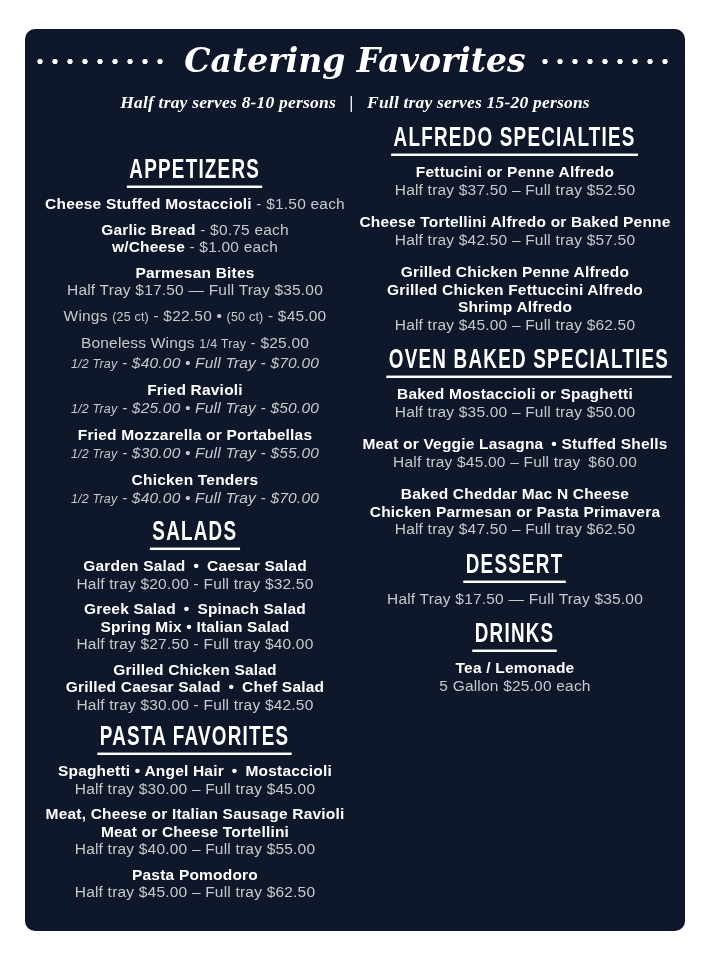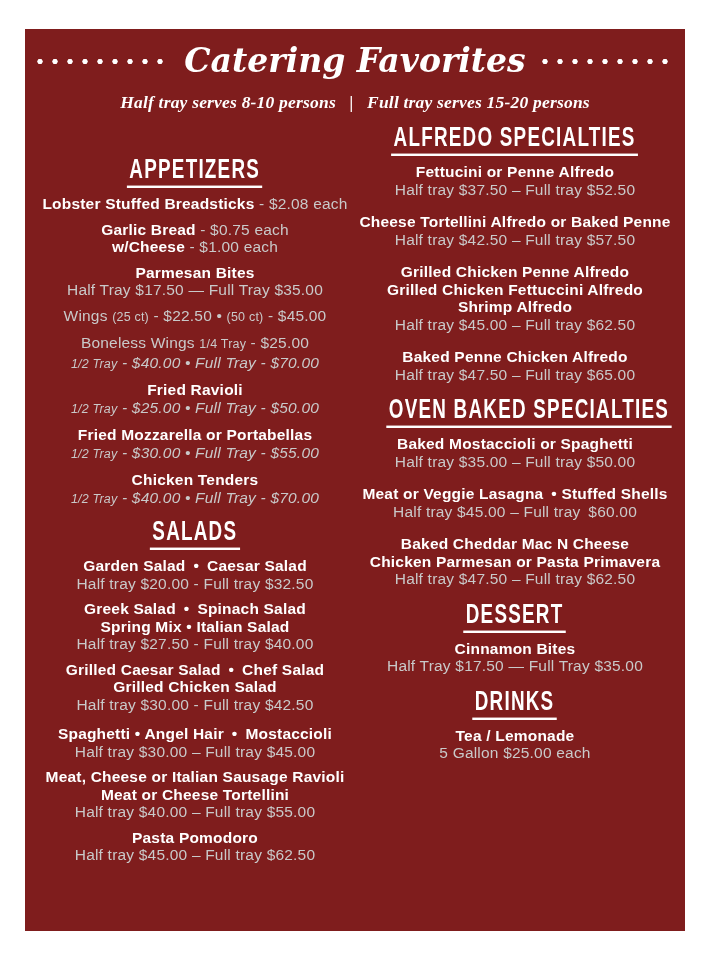--- a/index.html
+++ b/index.html
@@ -47,33 +47,33 @@
   .line{font-size:15.5px;line-height:17.5px;white-space:nowrap;letter-spacing:.2px;}
   .run-name{color:#ffffff;font-weight:bold;}
   .run-price{color:#c9c9c9;font-weight:normal;}
   .run-price-italic{color:#c9c9c9;font-style:italic;text-align:center;}
   .run-small{color:#c9c9c9;font-size:12.5px;}
   .run-small-italic{color:#c9c9c9;font-size:12.5px;font-style:italic;}
 </style>
 </head>
 <body style="background: rgb(255, 255, 255);">
 
-<div class="menu-card" style="background: #7f1d1d;">
+<div class="menu-card" style="background: #0f172a; border-radius: 10px;">
   <div class="title-row">
     <div class="dots"></div>
     <div class="page-title">Catering Favorites</div>
     <div class="dots"></div>
   </div>
   <div class="tagline">Half tray serves 8-10 persons  |  Full tray serves 15-20 persons</div>
   <div class="cols">
     <div class="col col-left">
         <section class="section">
           <h2><span class="heading">APPETIZERS</span></h2>
           <div class="group">
-            <div class="line"><span class="run run-name">Lobster Stuffed Breadsticks</span><span class="run run-price"> - $2.08 each</span></div>
+            <div class="line"><span class="run run-name">Cheese Stuffed Mostaccioli</span><span class="run run-price"> - $1.50 each</span></div>
           </div>
           <div class="group">
             <div class="line"><span class="run run-name">Garlic Bread</span><span class="run run-price"> - $0.75 each</span></div>
             <div class="line"><span class="run run-name">w/Cheese</span><span class="run run-price"> - $1.00 each</span></div>
           </div>
           <div class="group">
             <div class="line"><span class="run run-name">Parmesan Bites</span></div>
             <div class="line"><span class="run run-price">Half Tray $17.50 — Full Tray $35.00</span></div>
           </div>
           <div class="group">
@@ -101,26 +101,27 @@
           <div class="group">
             <div class="line"><span class="run run-name">Garden Salad • Caesar Salad</span></div>
             <div class="line"><span class="run run-price">Half tray $20.00 - Full tray $32.50</span></div>
           </div>
           <div class="group">
             <div class="line"><span class="run run-name">Greek Salad • Spinach Salad</span></div>
             <div class="line"><span class="run run-name">Spring Mix • Italian Salad</span></div>
             <div class="line"><span class="run run-price">Half tray $27.50 - Full tray $40.00</span></div>
           </div>
           <div class="group">
+            <div class="line"><span class="run run-name">Grilled Chicken Salad</span></div>
             <div class="line"><span class="run run-name">Grilled Caesar Salad • Chef Salad</span></div>
-            <div class="line"><span class="run run-name">Grilled Chicken Salad</span></div>
             <div class="line"><span class="run run-price">Half tray $30.00 - Full tray $42.50</span></div>
           </div>
         </section>
         <section class="section">
+          <h2><span class="heading">PASTA FAVORITES</span></h2>
           <div class="group">
             <div class="line"><span class="run run-name">Spaghetti • Angel Hair • Mostaccioli</span></div>
             <div class="line"><span class="run run-price">Half tray $30.00 – Full tray $45.00</span></div>
           </div>
           <div class="group">
             <div class="line"><span class="run run-name">Meat, Cheese or Italian Sausage Ravioli</span></div>
             <div class="line"><span class="run run-name">Meat or Cheese Tortellini</span></div>
             <div class="line"><span class="run run-price">Half tray $40.00 – Full tray $55.00</span></div>
           </div>
           <div class="group">
@@ -139,45 +140,40 @@
           <div class="group">
             <div class="line"><span class="run run-name">Cheese Tortellini Alfredo or Baked Penne</span></div>
             <div class="line"><span class="run run-price">Half tray $42.50 – Full tray $57.50</span></div>
           </div>
           <div class="group">
             <div class="line"><span class="run run-name">Grilled Chicken Penne Alfredo</span></div>
             <div class="line"><span class="run run-name">Grilled Chicken Fettuccini Alfredo</span></div>
             <div class="line"><span class="run run-name">Shrimp Alfredo</span></div>
             <div class="line"><span class="run run-price">Half tray $45.00 – Full tray $62.50</span></div>
           </div>
-          <div class="group">
-            <div class="line"><span class="run run-name">Baked Penne Chicken Alfredo</span></div>
-            <div class="line"><span class="run run-price">Half tray $47.50 – Full tray $65.00</span></div>
-          </div>
         </section>
         <section class="section">
           <h2><span class="heading">OVEN BAKED SPECIALTIES</span></h2>
           <div class="group">
             <div class="line"><span class="run run-name">Baked Mostaccioli or Spaghetti</span></div>
             <div class="line"><span class="run run-price">Half tray $35.00 – Full tray $50.00</span></div>
           </div>
           <div class="group">
             <div class="line"><span class="run run-name">Meat or Veggie Lasagna • Stuffed Shells</span></div>
             <div class="line"><span class="run run-price">Half tray $45.00 – Full tray $60.00</span></div>
           </div>
           <div class="group">
             <div class="line"><span class="run run-name">Baked Cheddar Mac N Cheese</span></div>
             <div class="line"><span class="run run-name">Chicken Parmesan or Pasta Primavera</span></div>
             <div class="line"><span class="run run-price">Half tray $47.50 – Full tray $62.50</span></div>
           </div>
         </section>
         <section class="section">
           <h2><span class="heading">DESSERT</span></h2>
           <div class="group">
-            <div class="line"><span class="run run-name">Cinnamon Bites</span></div>
             <div class="line"><span class="run run-price">Half Tray $17.50 — Full Tray $35.00</span></div>
           </div>
         </section>
         <section class="section">
           <h2><span class="heading">DRINKS</span></h2>
           <div class="group">
             <div class="line"><span class="run run-name">Tea / Lemonade</span></div>
             <div class="line"><span class="run run-price">5 Gallon $25.00 each</span></div>
           </div>
         </section>

